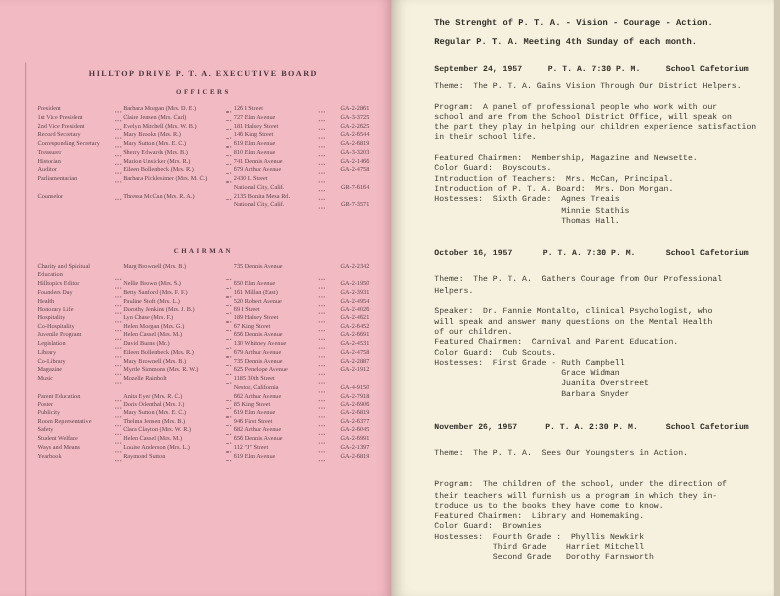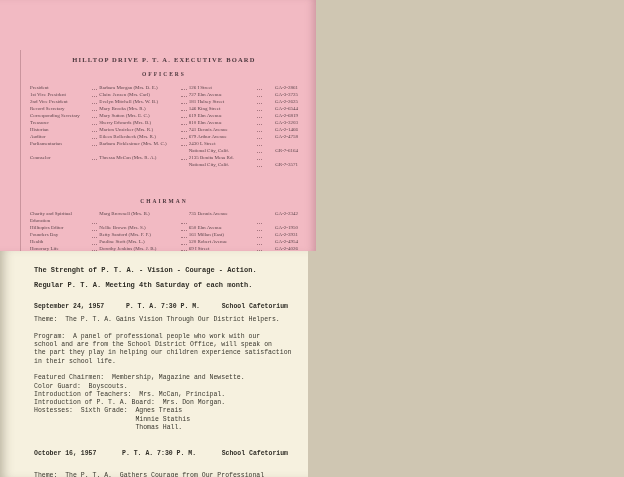--- a/index.html
+++ b/index.html
@@ -1,19 +1,19 @@
 <!DOCTYPE html>
 <html><head>
 <meta charset="utf-8">
 <style>
   * { margin:0; padding:0; box-sizing:border-box; }
   html,body { width:624px; height:477px; }
   body { background:#cfc6b2; font-family:"Liberation Serif", serif; overflow:hidden; }
 
-  .spread { width:619px; height:477px; display:flex;flex-direction:column; }
+  .spread { width:619px; height:477px; display:flex; }
 
   .page { height:477px; overflow:hidden; position:relative; }
 
   
   .page.left {
     width:316px; background:#f2bac3; color:#5e464c;
     padding:56px 18px 10px 30px;
     box-shadow: inset -7px 0 9px -5px rgba(120,70,80,.35);
   }
   .page.left::before{
@@ -489,21 +489,21 @@
             <span class="c-phone">GA-2-6819</span>
           </div>
 
         </div>
       </div>
   </div>
 
   <div class="page right">
     <div class="rp-header">
       <div>The Strenght of P. T. A.  -  Vision - Courage - Action.</div>
-      <div>Regular P. T. A.  Meeting 4th Saturday of each month.</div>
+      <div>Regular P. T. A.  Meeting 4th Sunday of each month.</div>
     </div>
 
     <div class="meetings">
 
         <section class="meeting">
           <div class="meet-head">
             <span class="meet-date">September 24, 1957</span>
             <span class="meet-time">P. T. A.  7:30 P. M.</span>
             <span class="meet-loc">School Cafetorium</span>
           </div>

